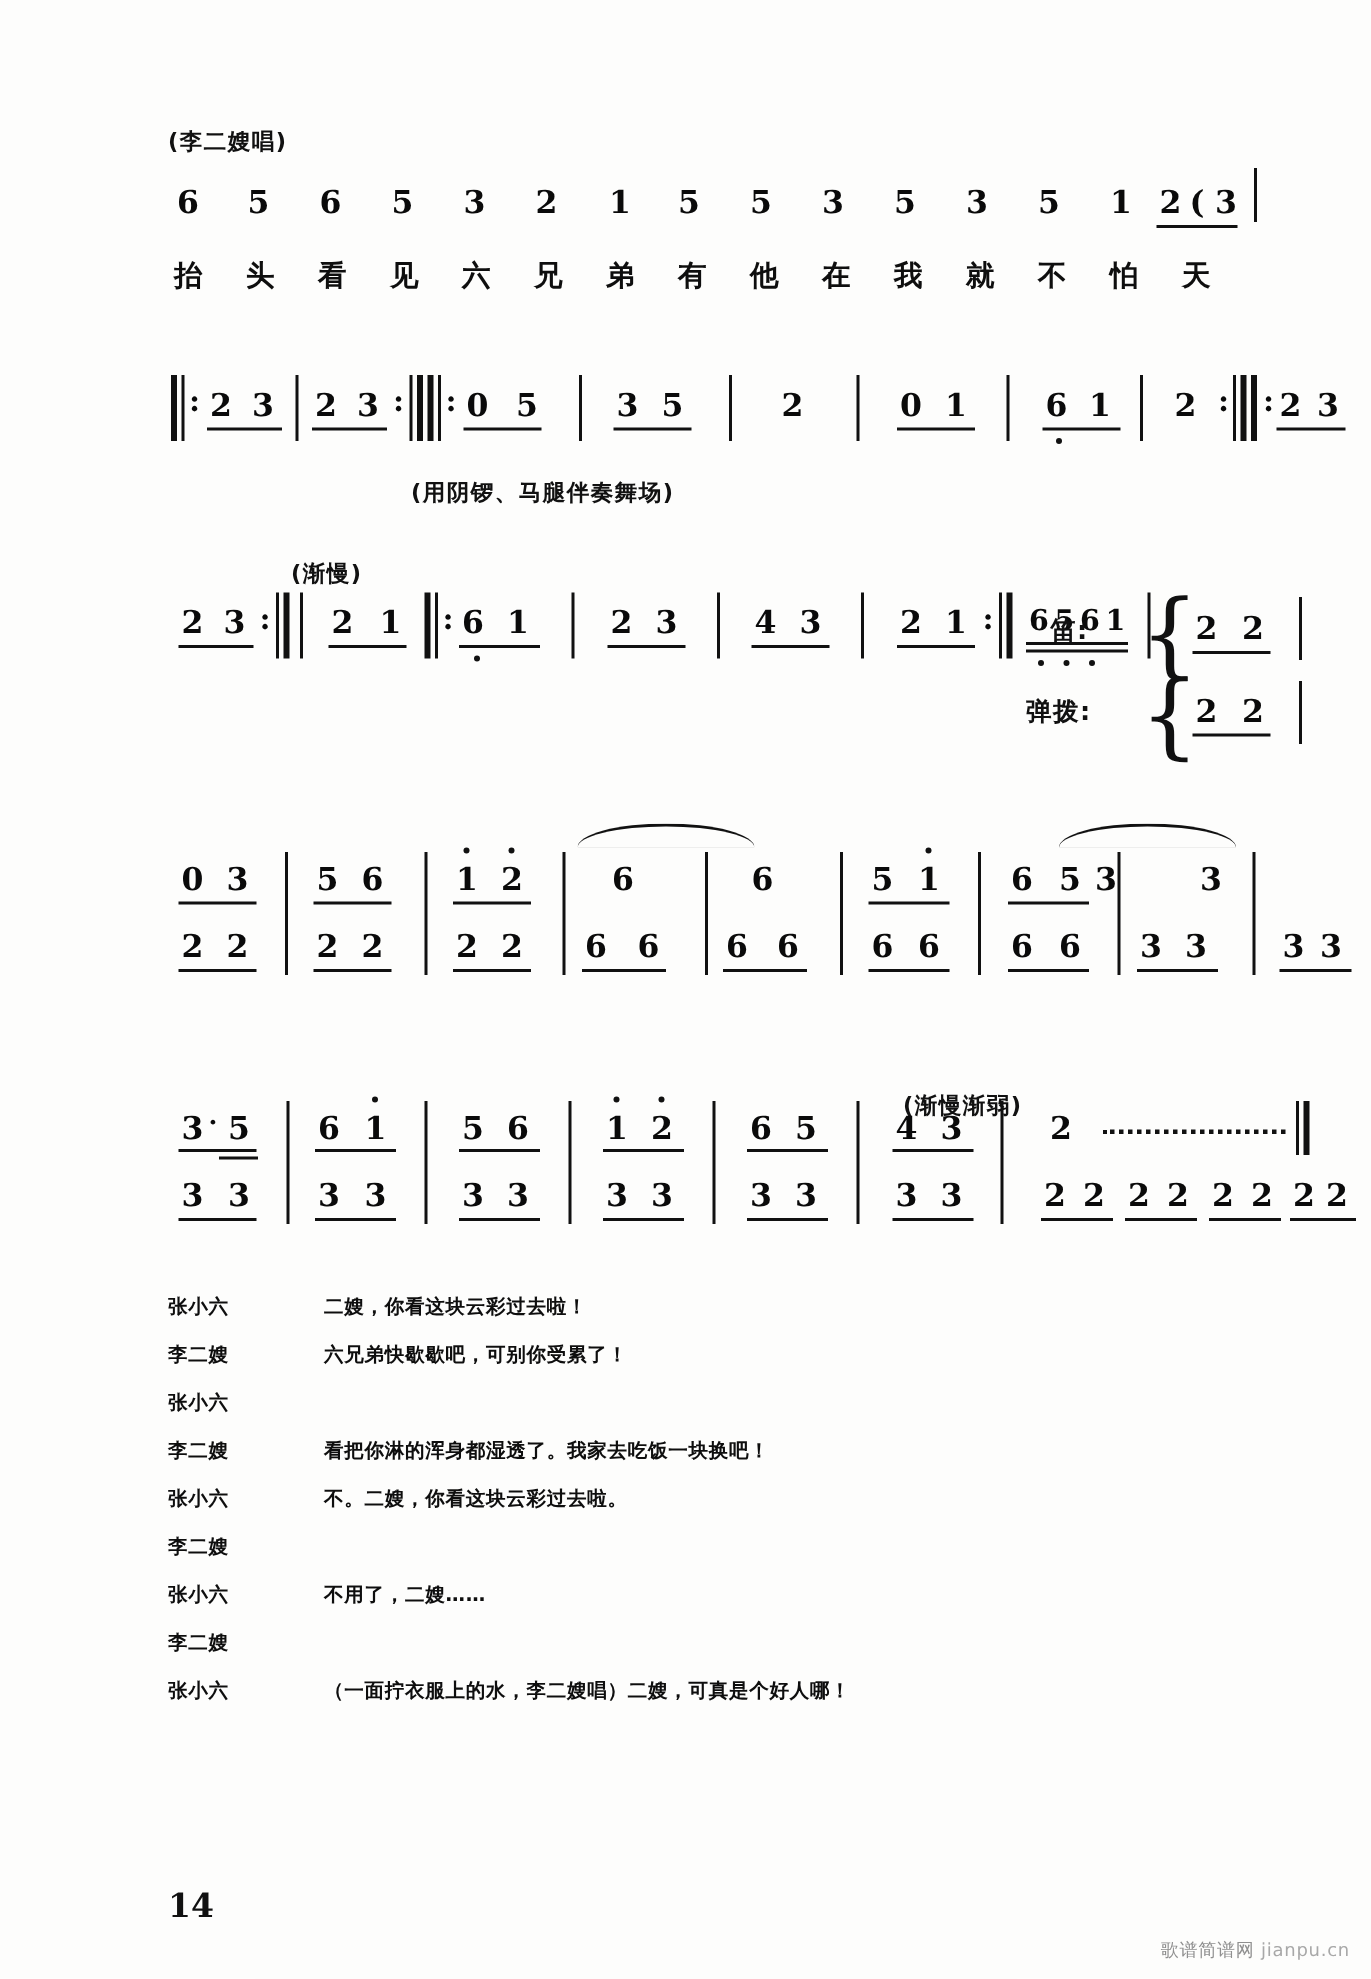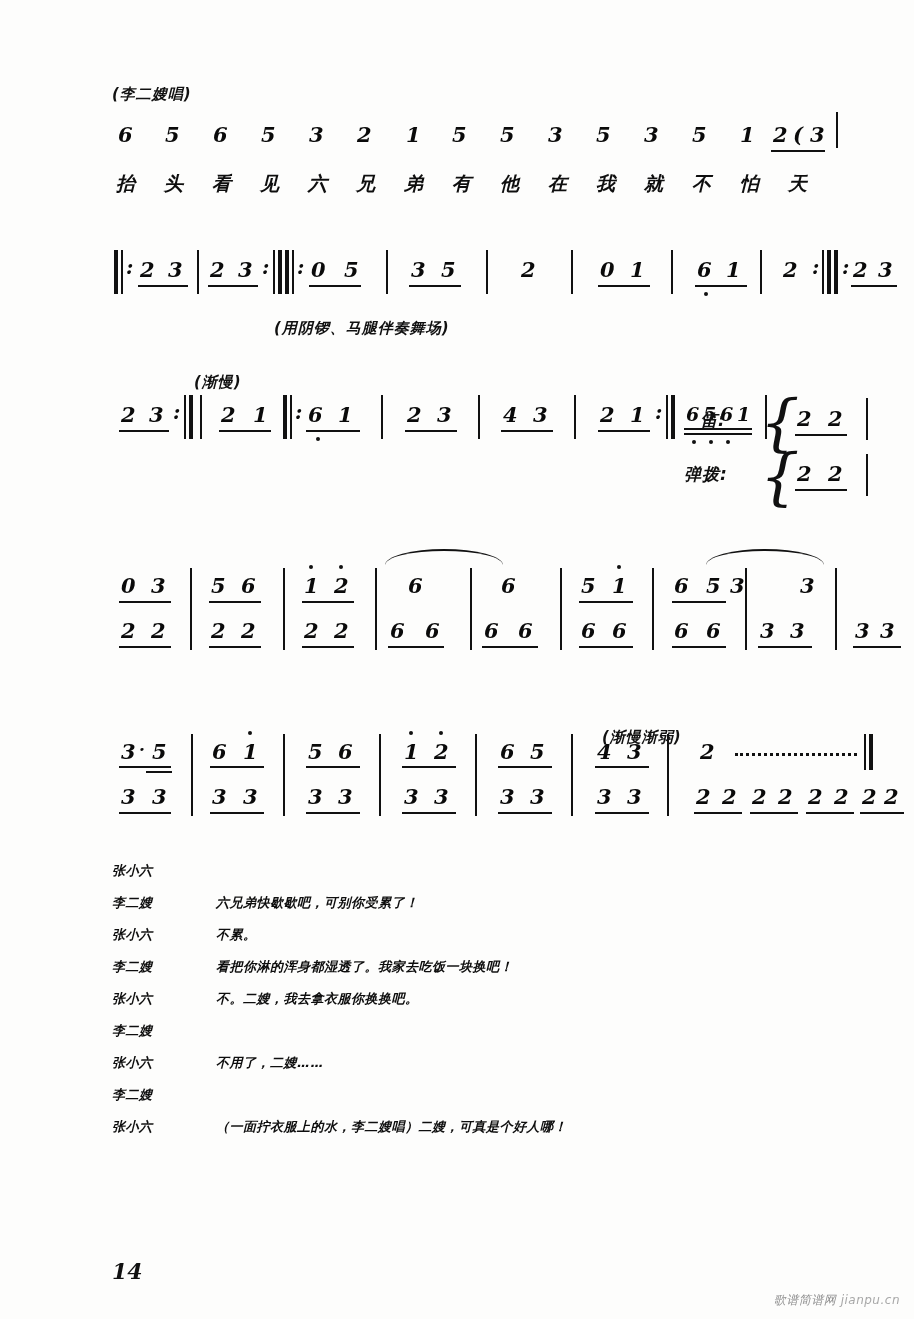--- a/index.html
+++ b/index.html
@@ -13,21 +13,20 @@
     font-family: "DejaVu Sans", "Liberation Sans", sans-serif;
     color: #0a0a0a;
     position: relative;
     overflow: hidden;
   }
 
   .page {
     position: absolute;
     inset: 0;
     background: #fdfdfc;
-    font-style: italic;
   }
 
   
   .sys { position: absolute; }
 
   .annot {
     font-family: "DejaVu Sans", "Liberation Sans", sans-serif;
     font-size: 15px;
     font-weight: 700;
     letter-spacing: 1px;
@@ -472,36 +471,36 @@
     <div class="num" style="position:absolute;left:884px;top:786px;">2</div>
     <div class="beam" style="left:860px;top:812px;width:44px;"></div>
 
     <div class="bar hair" style="left:864px;top:734px;height:36px;"></div>
     <div class="bar thick" style="left:869px;top:734px;height:36px;"></div>
   </div>
 
   <div class="dialogue">
     <div class="dline">
       <span class="dspeaker">张小六</span>
+      <span class="dtext">二嫂，你看这块云彩过去啦！</span>
     </div>
     <div class="dline">
       <span class="dspeaker">李二嫂</span>
       <span class="dtext">六兄弟快歇歇吧，可别你受累了！</span>
     </div>
     <div class="dline">
       <span class="dspeaker">张小六</span>
-      <span class="dtext">不累。</span>
     </div>
     <div class="dline">
       <span class="dspeaker">李二嫂</span>
       <span class="dtext">看把你淋的浑身都湿透了。我家去吃饭一块换吧！</span>
     </div>
     <div class="dline">
       <span class="dspeaker">张小六</span>
-      <span class="dtext">不。二嫂，我去拿衣服你换换吧。</span>
+      <span class="dtext">不。二嫂，你看这块云彩过去啦。</span>
     </div>
     <div class="dline">
       <span class="dspeaker">李二嫂</span>
     </div>
     <div class="dline">
       <span class="dspeaker">张小六</span>
       <span class="dtext">不用了，二嫂……</span>
     </div>
     <div class="dline">
       <span class="dspeaker">李二嫂</span>

